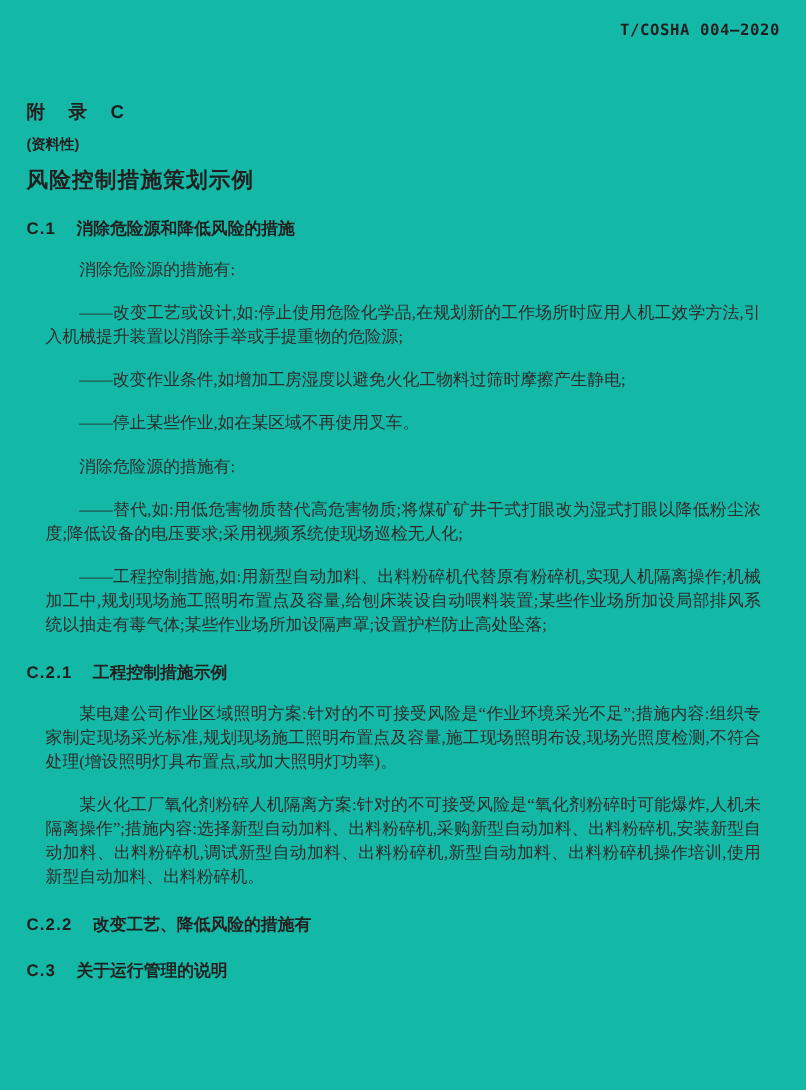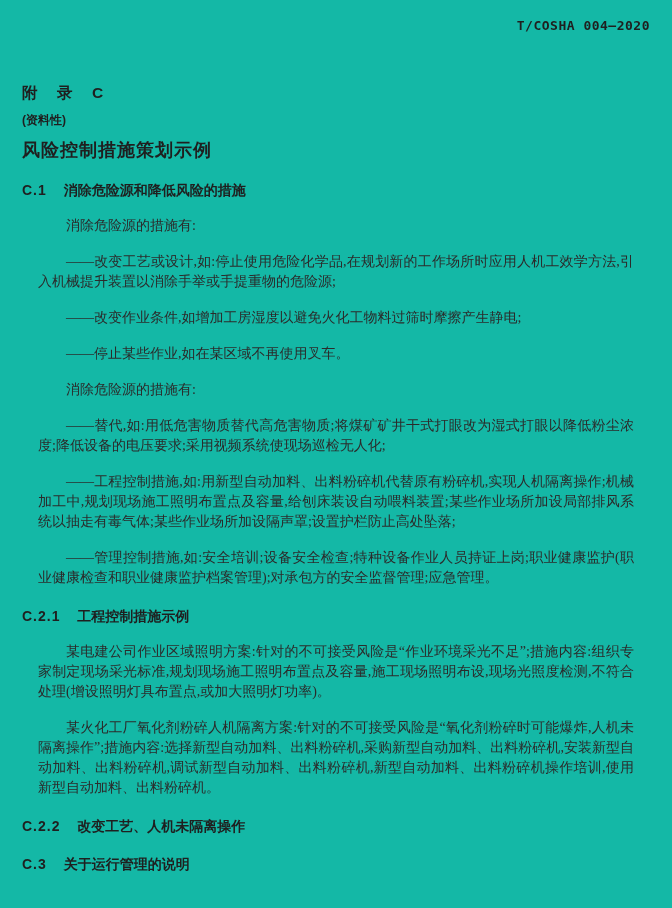--- a/index.html
+++ b/index.html
@@ -86,37 +86,36 @@
       <span class="sec-num">C.1</span>
       <span class="sec-title">消除危险源和降低风险的措施</span>
     </h2>
     <p class="body-para">消除危险源的措施有:</p>
     <p class="body-para">——改变工艺或设计,如:停止使用危险化学品,在规划新的工作场所时应用人机工效学方法,引入机械提升装置以消除手举或手提重物的危险源;</p>
     <p class="body-para">——改变作业条件,如增加工房湿度以避免火化工物料过筛时摩擦产生静电;</p>
     <p class="body-para">——停止某些作业,如在某区域不再使用叉车。</p>
     <p class="body-para">消除危险源的措施有:</p>
     <p class="body-para">——替代,如:用低危害物质替代高危害物质;将煤矿矿井干式打眼改为湿式打眼以降低粉尘浓度;降低设备的电压要求;采用视频系统使现场巡检无人化;</p>
     <p class="body-para">——工程控制措施,如:用新型自动加料、出料粉碎机代替原有粉碎机,实现人机隔离操作;机械加工中,规划现场施工照明布置点及容量,给刨床装设自动喂料装置;某些作业场所加设局部排风系统以抽走有毒气体;某些作业场所加设隔声罩;设置护栏防止高处坠落;</p>
-    <p class="body-para">——管理控制措施,如:安全培训;设备安全检查;特种设备作业人员持证上岗;职业健康监护(职业健康检查和职业健康监护档案管理);对承包方的安全监督管理;应急管理。</p>
   </section>
 
 
   <section>
     <h2 class="sec-heading">
       <span class="sec-num">C.2.1</span>
       <span class="sec-title">工程控制措施示例</span>
     </h2>
     <p class="body-para">某电建公司作业区域照明方案:针对的不可接受风险是“作业环境采光不足”;措施内容:组织专家制定现场采光标准,规划现场施工照明布置点及容量,施工现场照明布设,现场光照度检测,不符合处理(增设照明灯具布置点,或加大照明灯功率)。</p>
     <p class="body-para">某火化工厂氧化剂粉碎人机隔离方案:针对的不可接受风险是“氧化剂粉碎时可能爆炸,人机未隔离操作”;措施内容:选择新型自动加料、出料粉碎机,采购新型自动加料、出料粉碎机,安装新型自动加料、出料粉碎机,调试新型自动加料、出料粉碎机,新型自动加料、出料粉碎机操作培训,使用新型自动加料、出料粉碎机。</p>
   </section>
 
   <section>
     <h2 class="sec-heading">
       <span class="sec-num">C.2.2</span>
-      <span class="sec-title">改变工艺、人机未隔离操作</span>
+      <span class="sec-title">改变工艺、降低风险的措施有</span>
     </h2>
   </section>
 
   <section>
     <h2 class="sec-heading">
       <span class="sec-num">C.3</span>
       <span class="sec-title">关于运行管理的说明</span>
     </h2>
   </section>
 

